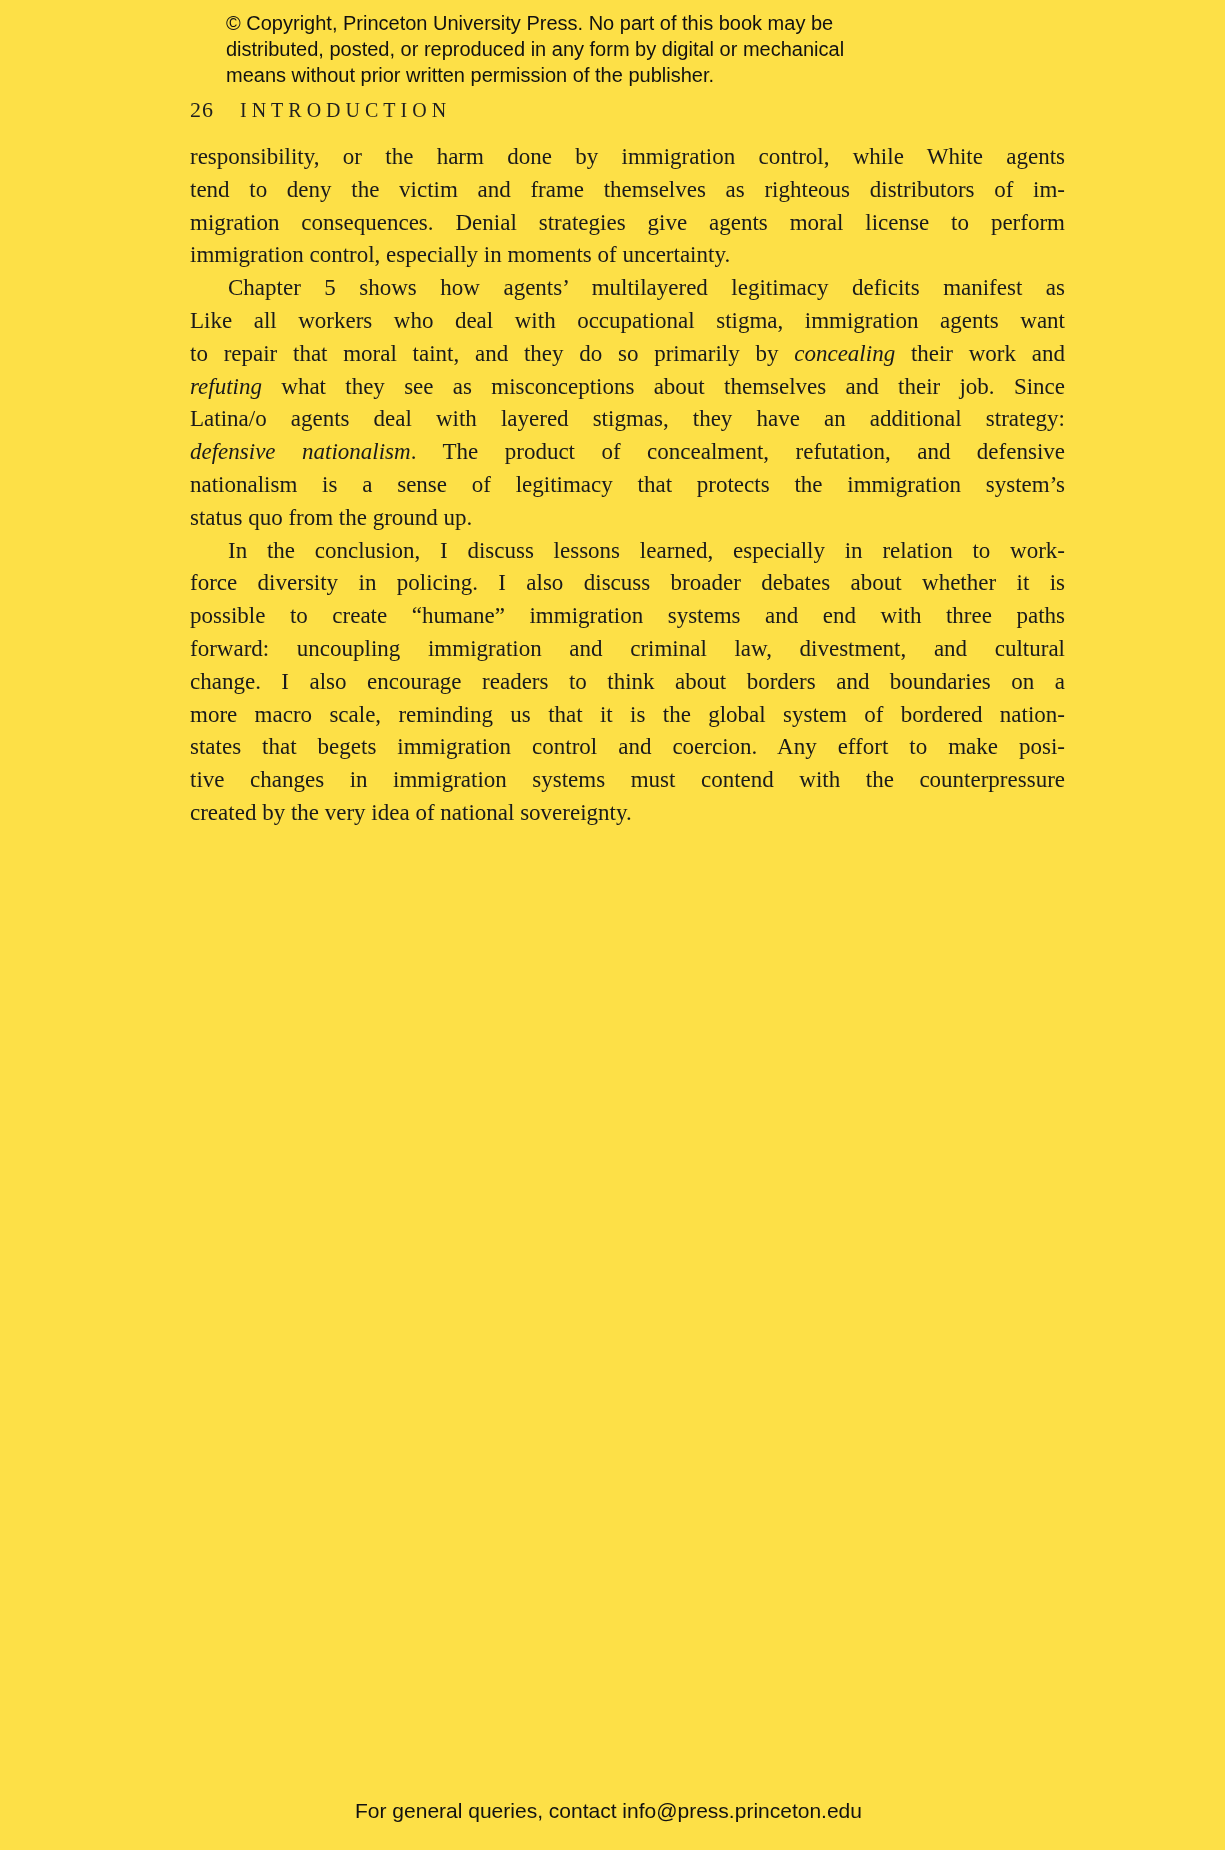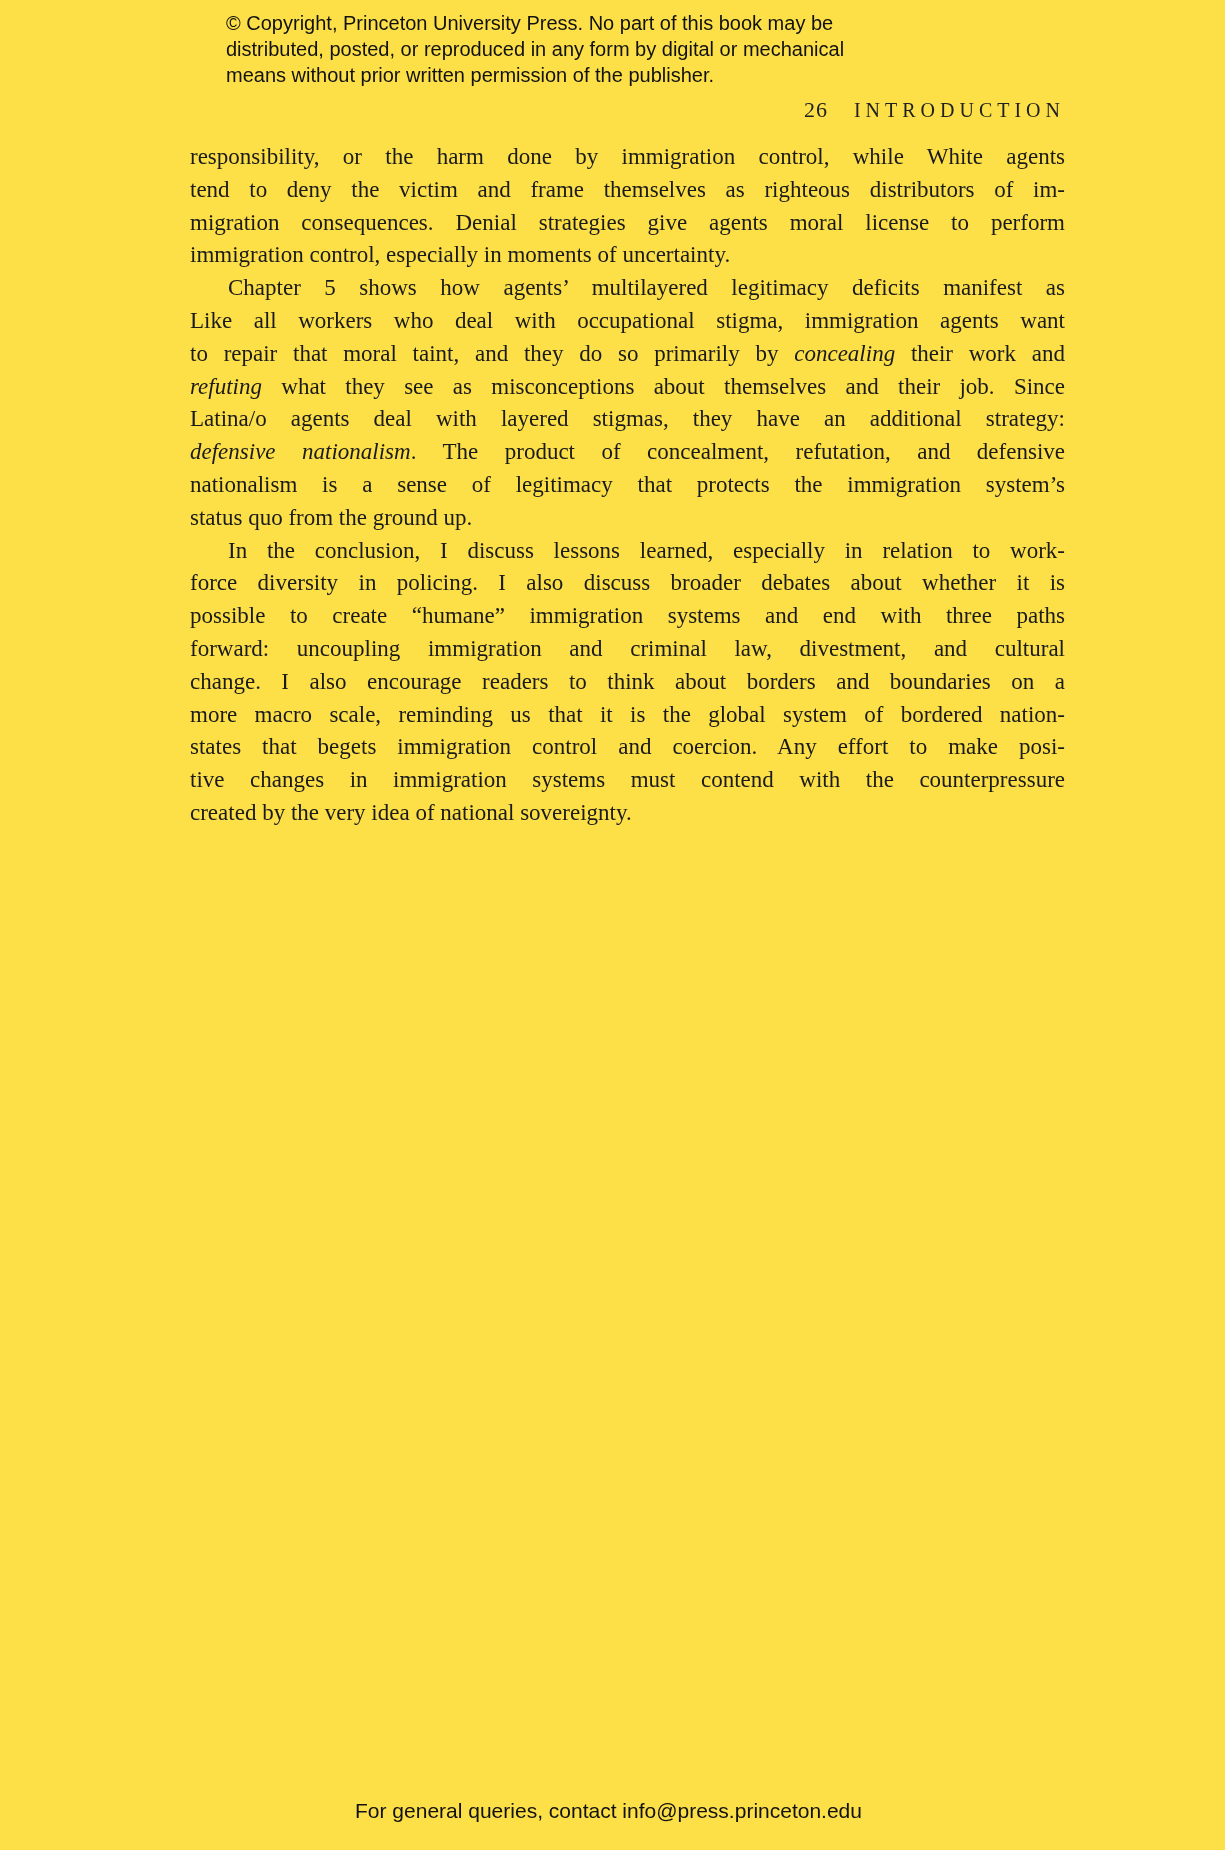--- a/index.html
+++ b/index.html
@@ -19,21 +19,21 @@
     font-family: "Liberation Sans", sans-serif;
     font-size: 20px;
     line-height: 26px;
     color: #111111;
   }
   .running-header {
     position: absolute;
     left: 190px;
     top: 97px;
     width: 875px;
-    text-align: right;
+    text-align: left;
     white-space: nowrap;
     color: #1f1f1f;
   }
   .running-header .pagenum {
     font-size: 22px;
     margin-right: 26px;
     letter-spacing: 1px;
   }
   .running-header .head-title {
     font-size: 20px;

